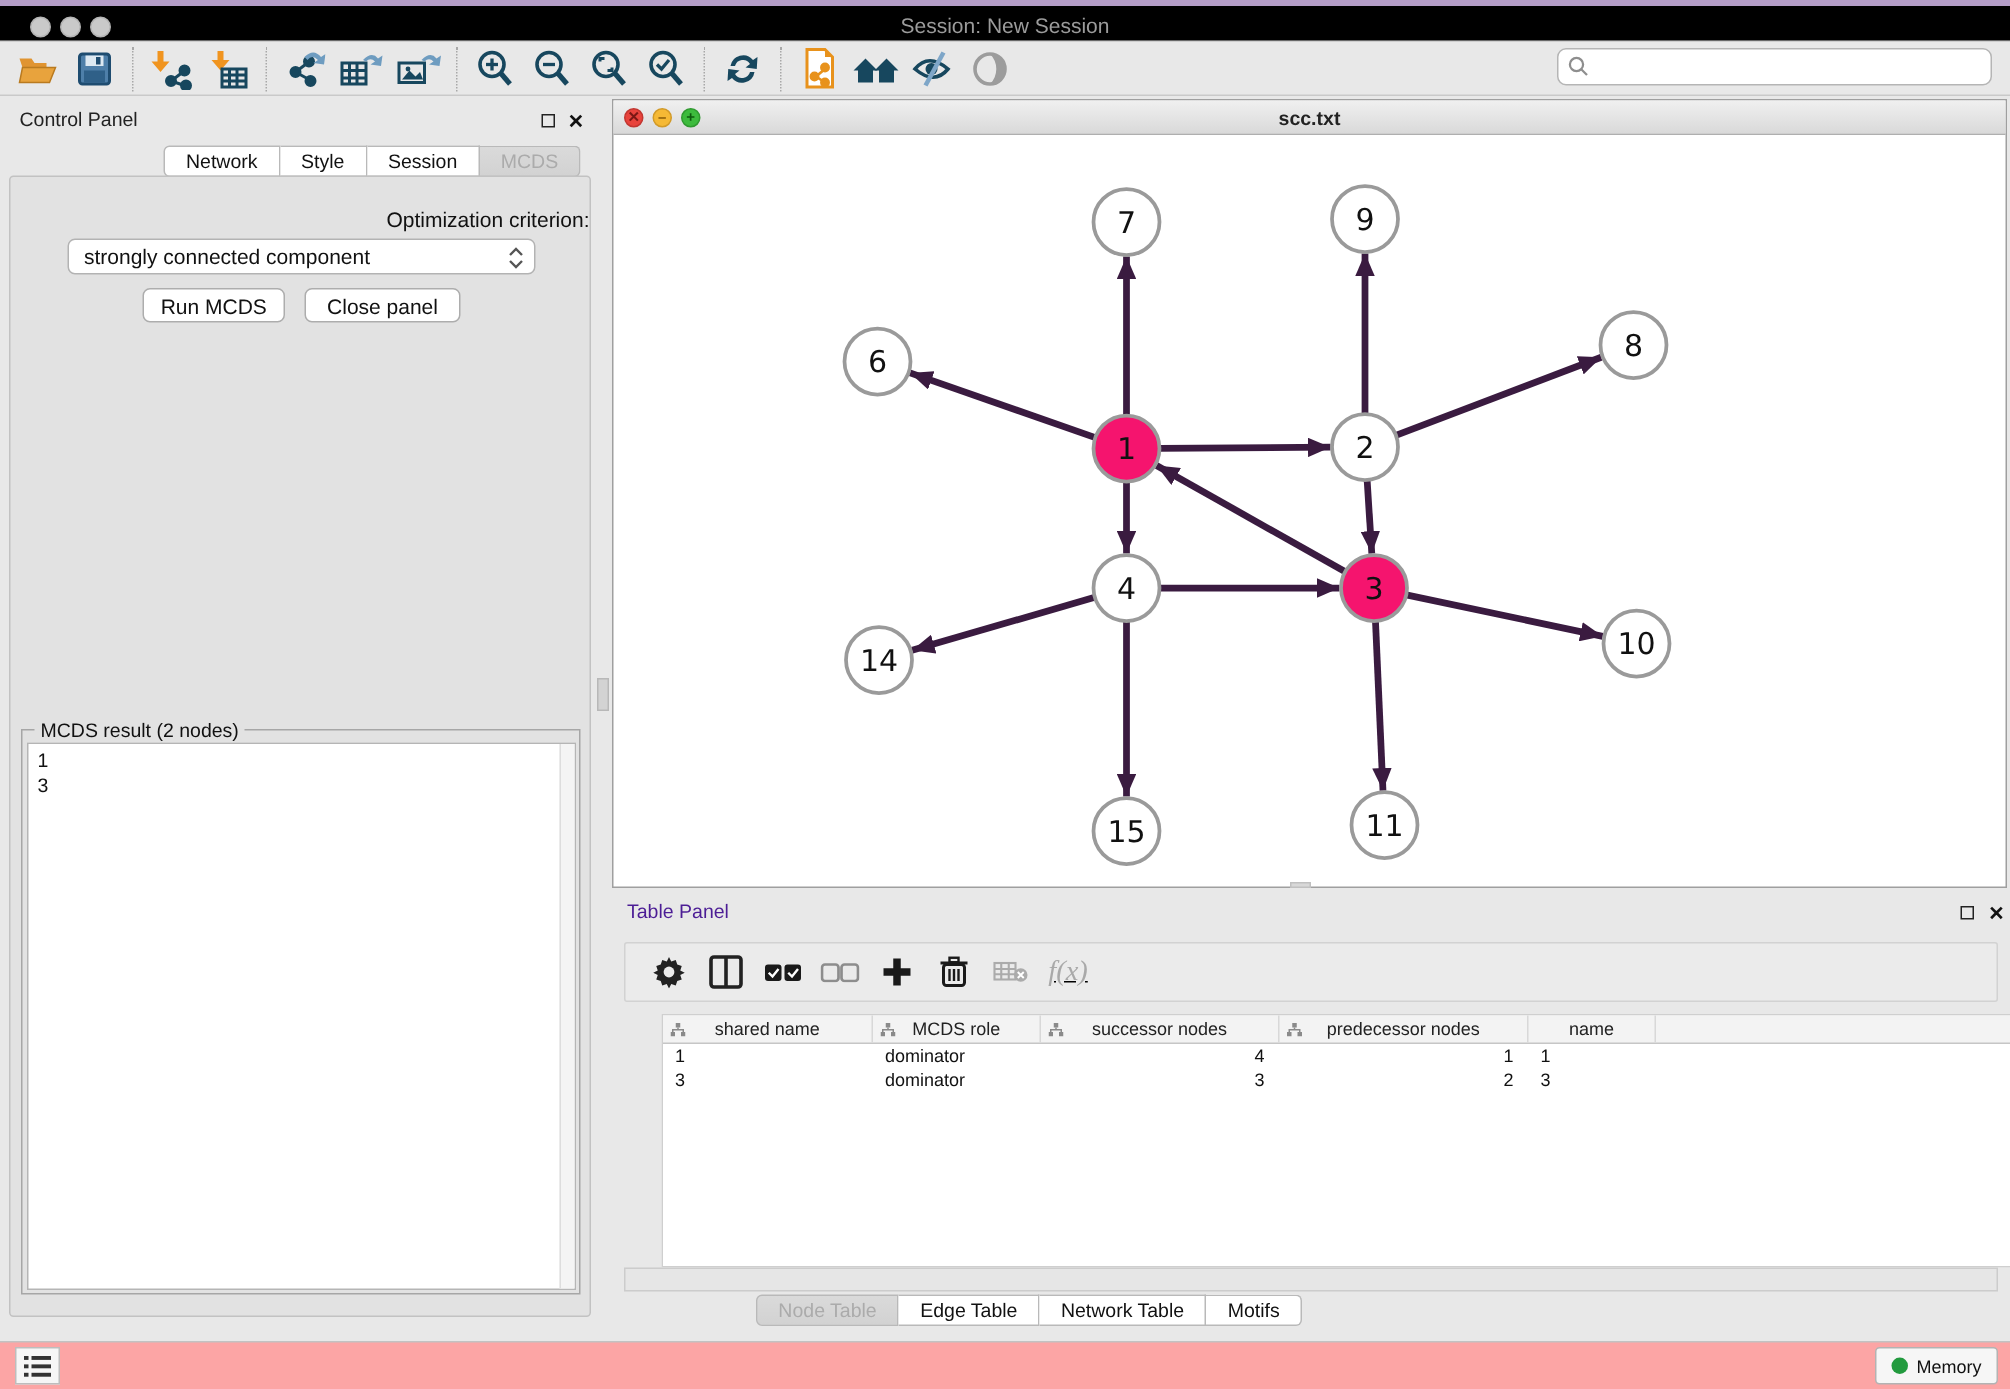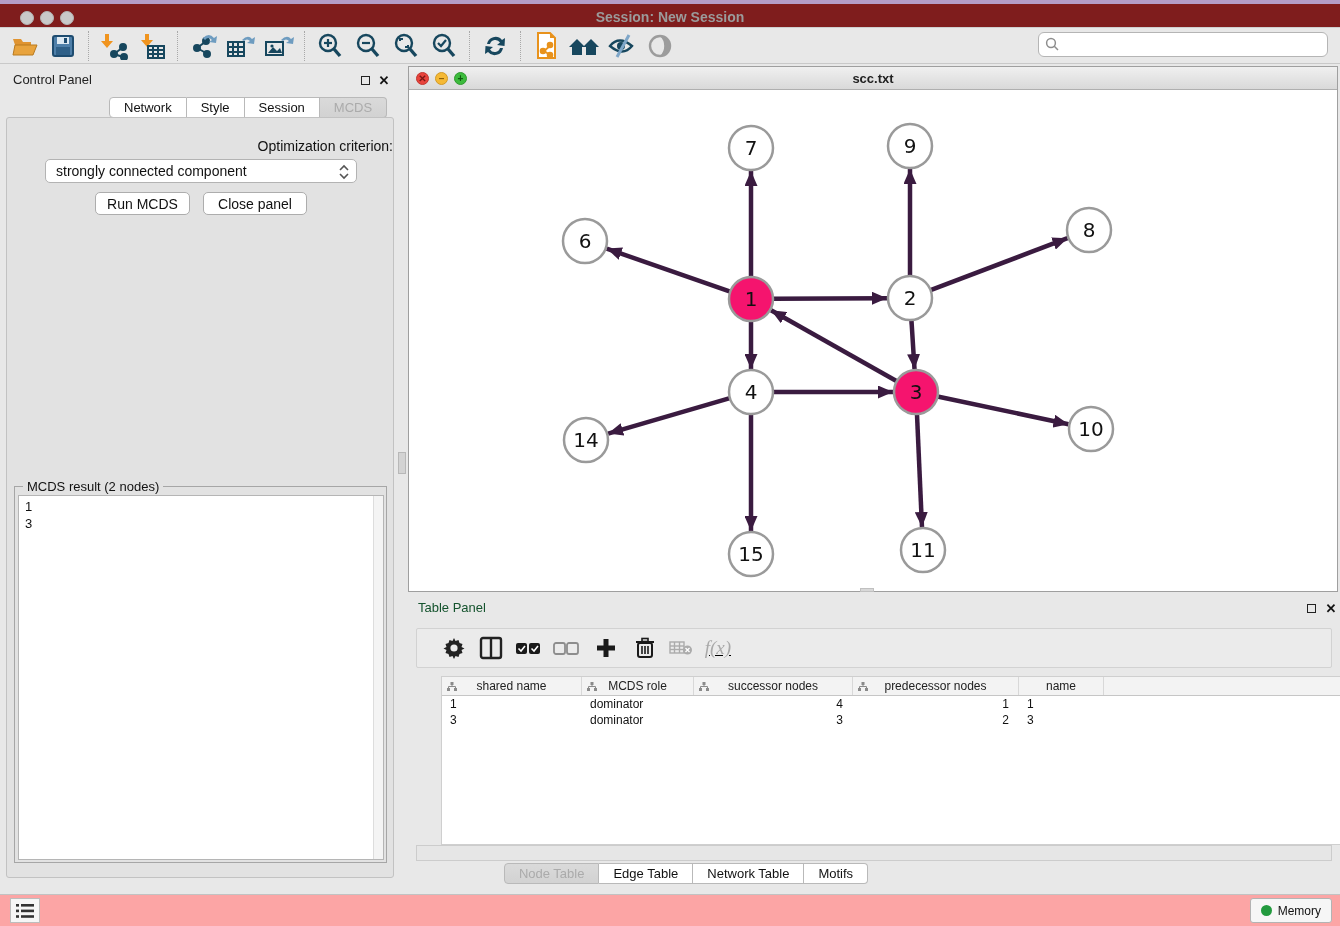--- a/index.html
+++ b/index.html
@@ -1,21 +1,21 @@
 <!DOCTYPE html>
 <html><head>
 <meta charset="utf-8">
 <style>
   * { margin:0; padding:0; box-sizing:border-box; }
   html,body { width:1340px; height:926px; }
   body { font-family:"Liberation Sans", sans-serif; background:#E8E8E8; position:relative; overflow:hidden; }
   .abs { position:absolute; }
 
   
-  .titlebar { left:0; top:0; width:1340px; height:28px; background:#7f1d1d; border-top:4px solid #B49DC7; border-bottom:1px solid #CFCFCF;font-weight:bold; }
+  .titlebar { left:0; top:0; width:1340px; height:28px; background:#000000; border-top:4px solid #B49DC7; border-bottom:1px solid #CFCFCF; }
   .traffic { position:absolute; top:7px; width:14px; height:14px; border-radius:50%; background:#C9C9C9; border:1px solid #B4B4B4; }
   .win-title { position:absolute; top:5px; left:0; width:100%; text-align:center; font-size:14px; color:#9B9B9B; }
 
   
   .toolbar { left:0; top:28px; width:1340px; height:36px; background:#E8E8E8; border-bottom:1px solid #C9C9C9; display:flex; align-items:center; }
   .tb-btn { width:38px; height:32px; display:flex; align-items:center; justify-content:center; }
   .tb-sep { width:1px; height:30px; border-left:1px dotted #A8A8A8; margin:0 6px; }
   .search-wrap { position:absolute; right:12px; top:4px; width:290px; height:25px; background:#FFFFFF; border:1px solid #B5B5B5; border-radius:6px; display:flex; align-items:center; padding-left:6px; }
   .search-input { border:none; outline:none; flex:1; height:20px; font-size:13px; background:transparent; }
 
@@ -51,23 +51,23 @@
   .tl-close { background:#E8433C; border:1px solid #C23630; color:#7A1714; }
   .tl-min { background:#F5B935; border:1px solid #D29A27; color:#8A5D08; }
   .tl-max { background:#3DBB3D; border:1px solid #2F9A2F; color:#0E5B0E; }
   .graph-canvas { position:absolute; left:0; top:23px; width:928px; height:501px; }
 
   .divider-grip { left:398px; top:452px; width:8px; height:22px; background:#D3D3D3; border:1px solid #B8B8B8; }
   .bottom-grip { left:860px; top:588px; width:14px; height:4px; background:#D8D8D8; border:1px solid #C0C0C0; }
 
   
   .tp-header { left:408px; top:598px; width:932px; height:24px; }
-  .tp-title { position:absolute; left:10px; top:2px; font-size:13px; color:#14532d; }
+  .tp-title { position:absolute; left:10px; top:2px; font-size:13px; color:#4c1d95; }
   .tp-toolbar { left:416px; top:628px; width:916px; height:40px; background:#EBEBEB; border:1px solid #D2D2D2; border-radius:2px; display:flex; align-items:center; padding-left:10px; }
-  .tp-tool { width:38px; height:34px; display:flex; align-items:center; justify-content:flex-end;text-decoration:underline; }
+  .tp-tool { width:38px; height:34px; display:flex; align-items:center; justify-content:center;text-decoration:underline; }
   .fx-label { font-family:"Liberation Serif", serif; font-style:italic; font-size:19px; color:#A9A9A9; }
 
   .data-table { left:416px; top:676px; width:916px; height:169px; background:#FFFFFF; border:1px solid #CFCFCF;margin-left:25px; }
   .th-row { display:flex; height:19px; background:#F3F3F3; border-bottom:1px solid #C6C6C6; }
   .th { position:relative; height:100%; border-right:1px solid #D8D8D8; display:flex; align-items:center; justify-content:center; font-size:12px; color:#222; }
   .th .col-icon { position:absolute; left:5px; top:5px; }
   .tr { display:flex; height:16px; font-size:12px; color:#111; }
   .td { height:100%; display:flex; align-items:center; padding:0 8px; }
   .td.num { justify-content:flex-end; padding-right:10px; }
   .c0 { width:140px; } .c1 { width:112px; } .c2 { width:159px; } .c3 { width:166px; } .c4 { width:85px; }

